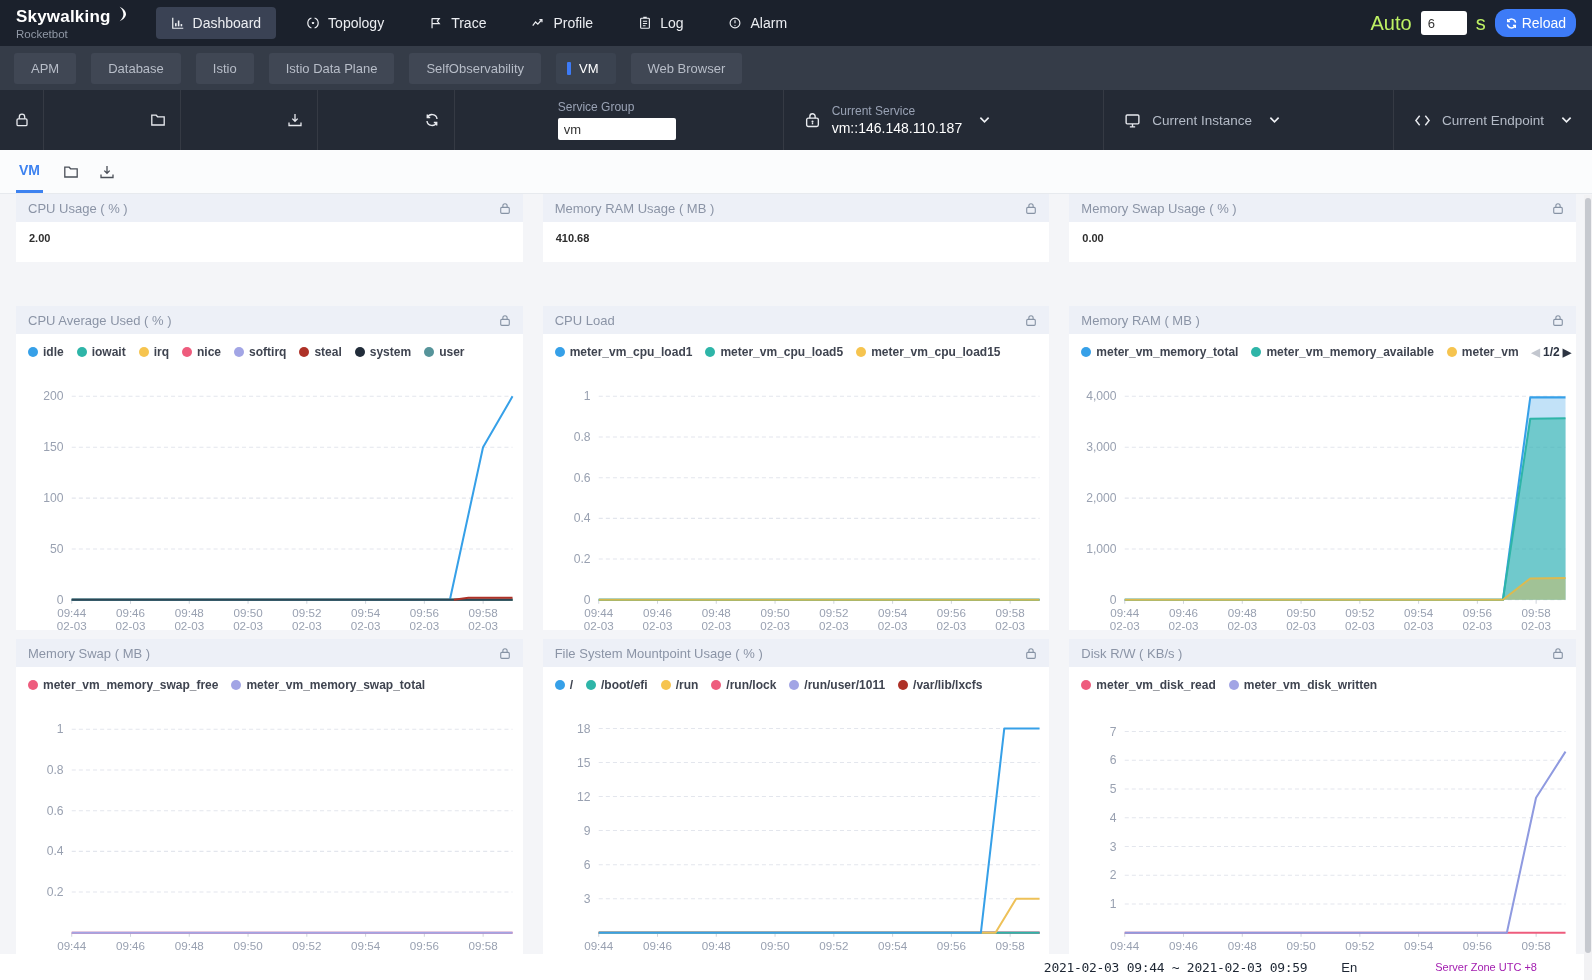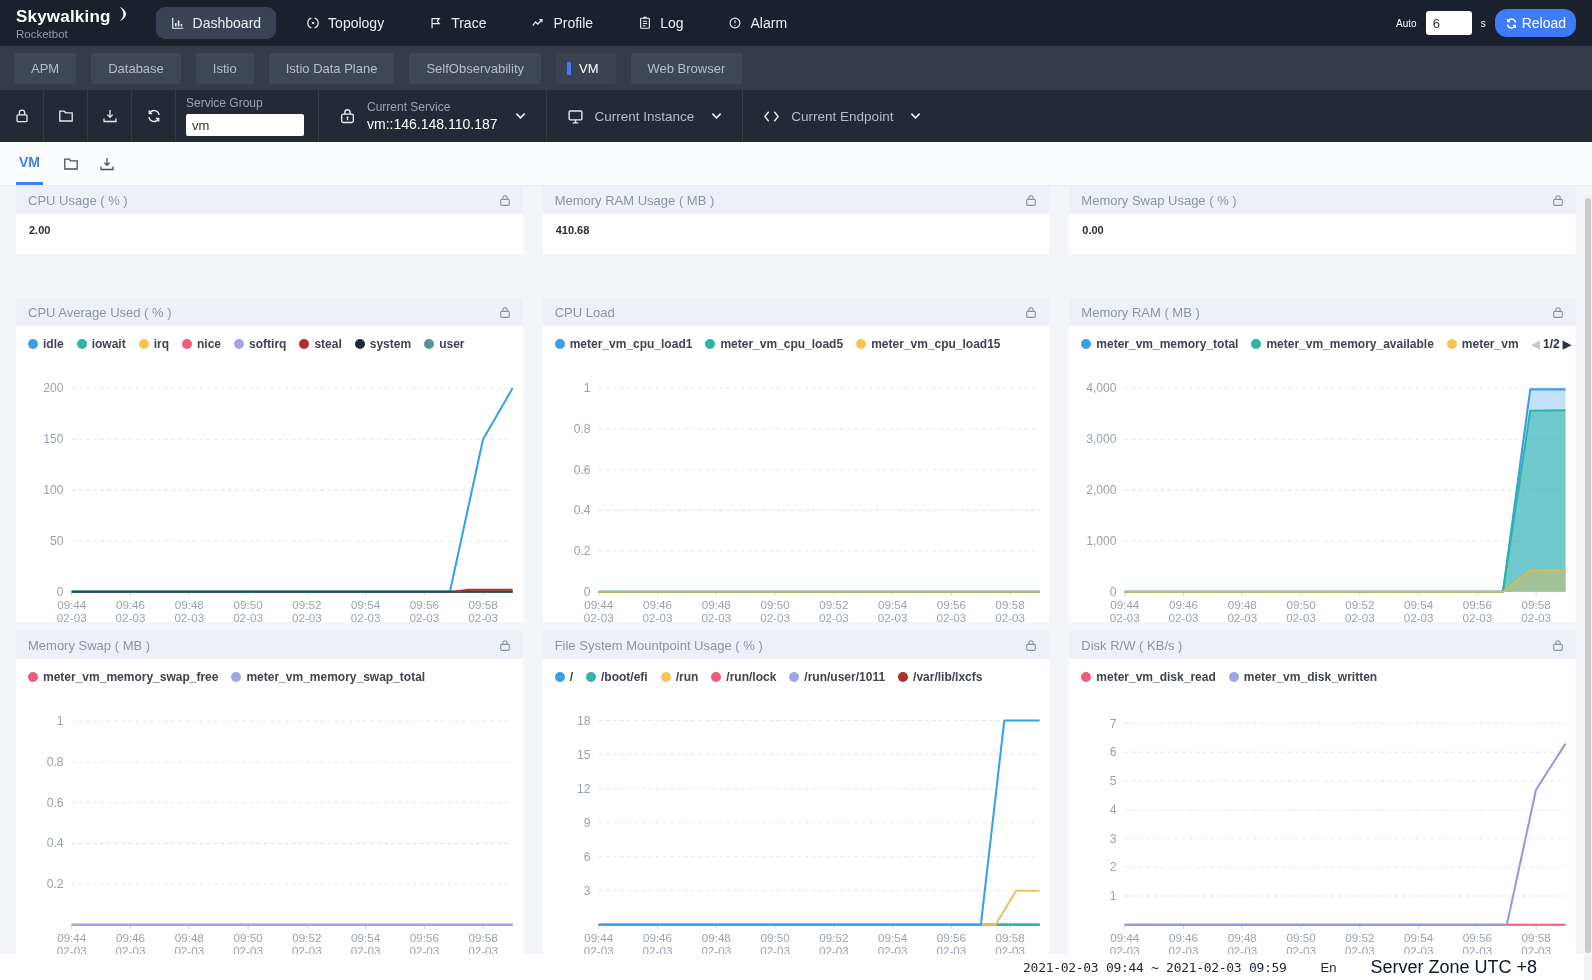--- a/index.html
+++ b/index.html
@@ -8,40 +8,40 @@
 
   
   .topnav { height:46px; background:#1b212c; display:flex; align-items:center; padding:13px 16px; }
   .brand { display:flex; flex-direction:column; justify-content:center; margin-right:30px; cursor:pointer; }
   .brand-line { display:flex; align-items:flex-start; gap:2px; }
   .brand-title { color:#ffffff; font-size:17px; font-weight:bold; letter-spacing:.2px; }
   .brand-moon svg { width:13px; height:16px; display:block; margin-top:-1px; }
   .brand-sub { color:#9199a6; font-size:11.5px; margin-top:1px; }
   .nav-items { display:flex; align-items:center; height:100%; }
   .nav-item { display:flex; align-items:center; gap:8px; color:#eceef2; font-size:14px;
-              padding:8px 15px; border-radius:9px; margin-right:15px; cursor:pointer; white-space:nowrap; }
+              padding:8px 15px; border-radius:4px; margin-right:15px; cursor:pointer; white-space:nowrap; }
   .nav-item.active { background:#3a4254; }
   .nav-ico { display:flex; }
   .nav-ico svg { width:14px; height:14px; }
   .topnav-right { margin-left:auto; display:flex; align-items:center; gap:9px; }
-  .auto-label, .auto-unit { color:#ffffff; font-size:10px; }
+  .auto-label, .auto-unit { color:#bef264; font-size:20px; }
   .auto-input { width:46px; height:24px; border:none; border-radius:3px; background:#fff; padding:0 7px; font-size:13px; color:#333; font-family:inherit; }
   .reload-btn { display:flex; align-items:center; gap:4px; height:28px; padding:0 10px; border:none; border-radius:12px;
                 background:#3d7bf7; color:#fff; font-size:14px; font-family:inherit; cursor:pointer; }
   .reload-btn svg { width:13px; height:13px; }
 
   
   .dashtabs { height:44px; background:#353c48; display:flex; align-items:center; padding:0 14px; gap:15px; }
   .dtab { display:flex; align-items:center; gap:8px; background:#404754; color:#b7bdc8; font-size:13px;
           padding:8px 17px; border-radius:3px; cursor:pointer; white-space:nowrap; }
   .dtab.active { color:#ffffff; background:#3b4350; padding-left:11px; }
   .dtab-bar { width:4px; height:13px; background:#3d7bf7; border-radius:1px; display:inline-block; }
 
   
-  .toolbar { height:52px; background:#242a35; display:flex; align-items:stretch; }
+  .toolbar { height:60px; background:#242a35; display:flex; align-items:stretch;justify-content:space-between; }
   .tool-btn { width:44px; display:flex; align-items:center; justify-content:center; color:#e8eaef;
               border-right:1px solid rgba(255,255,255,0.08); cursor:pointer; background:none; border-top:none; border-bottom:none; border-left:none; }
   .tool-btn svg { width:16px; height:16px; }
   .sg-block { display:flex; flex-direction:column; justify-content:center; padding:0 14px 0 10px; }
   .sg-label { color:#99a2b4; font-size:12px; margin-bottom:4px; }
   .sg-input { width:118px; height:22px; border:none; border-radius:2px; background:#fff; padding:0 6px; font-size:13px; color:#333; font-family:inherit; }
   .tb-sect { display:flex; align-items:center; gap:11px; padding:0 20px; border-left:1px solid rgba(255,255,255,0.08); cursor:pointer; }
   .tb-ico { color:#e8eaef; display:flex; }
   .tb-ico svg { width:17px; height:17px; }
   .svc-texts { display:flex; flex-direction:column; }
@@ -75,21 +75,21 @@
   .pg-left { color:#c3c7cf; font-size:11px; cursor:pointer; }
   .pg-right { color:#2c3442; font-size:11px; cursor:pointer; }
   .chart-box { }
   .chart-svg { display:block; width:100%; height:270px; margin-top:1px; }
 
   
   .footer { position:absolute; left:0; right:0; bottom:0; height:26px; background:#ffffff; z-index:5;
             display:flex; align-items:center; justify-content:flex-end; padding-right:55px; gap:34px; }
   .time-range { font-family:"DejaVu Sans Mono", monospace; font-size:13px; color:#1d2633; letter-spacing:-0.3px; cursor:pointer; }
   .lang { font-size:13px; color:#1d2633; cursor:pointer; }
-  .tz { font-size:18px; color:#0f172a; cursor:pointer; }
+  .tz { font-size:11px; color:#a21caf; cursor:pointer;margin-left:44px; }
 
   
   .scrollbar { position:absolute; top:195px; right:0; bottom:0; width:8px; background:#f2f2f4; z-index:6; }
   .scroll-thumb { position:absolute; top:3px; right:1px; width:6px; height:755px; background:#c6c9cf; border-radius:3px; }
 </style>
 </head>
 <body>
 
 <header class="topnav">
   <div class="brand">

